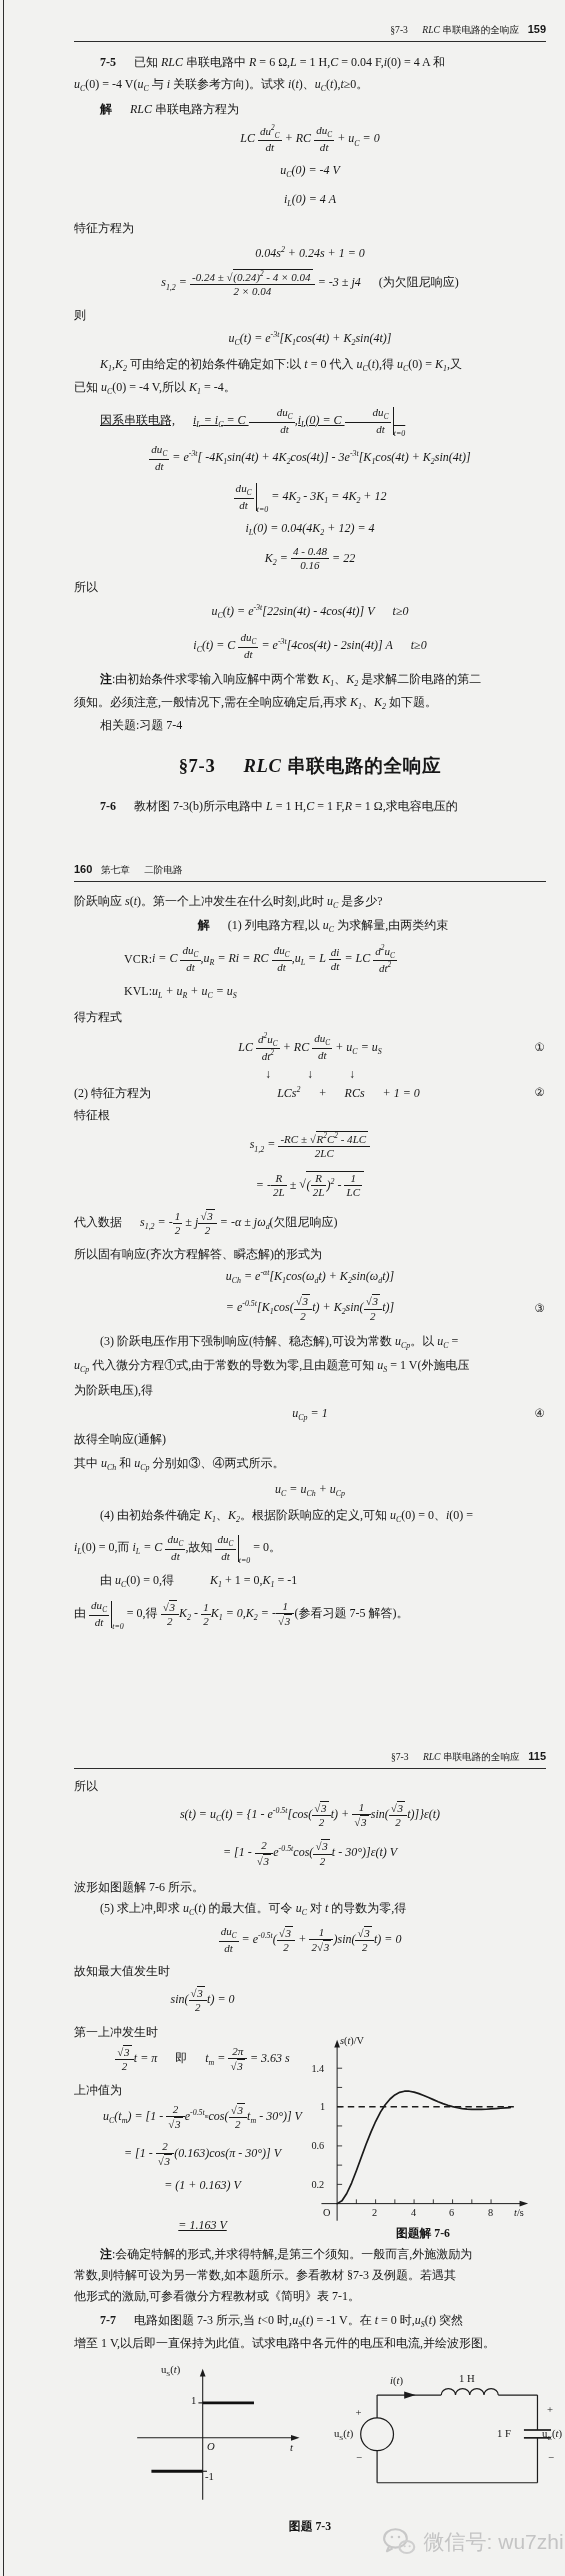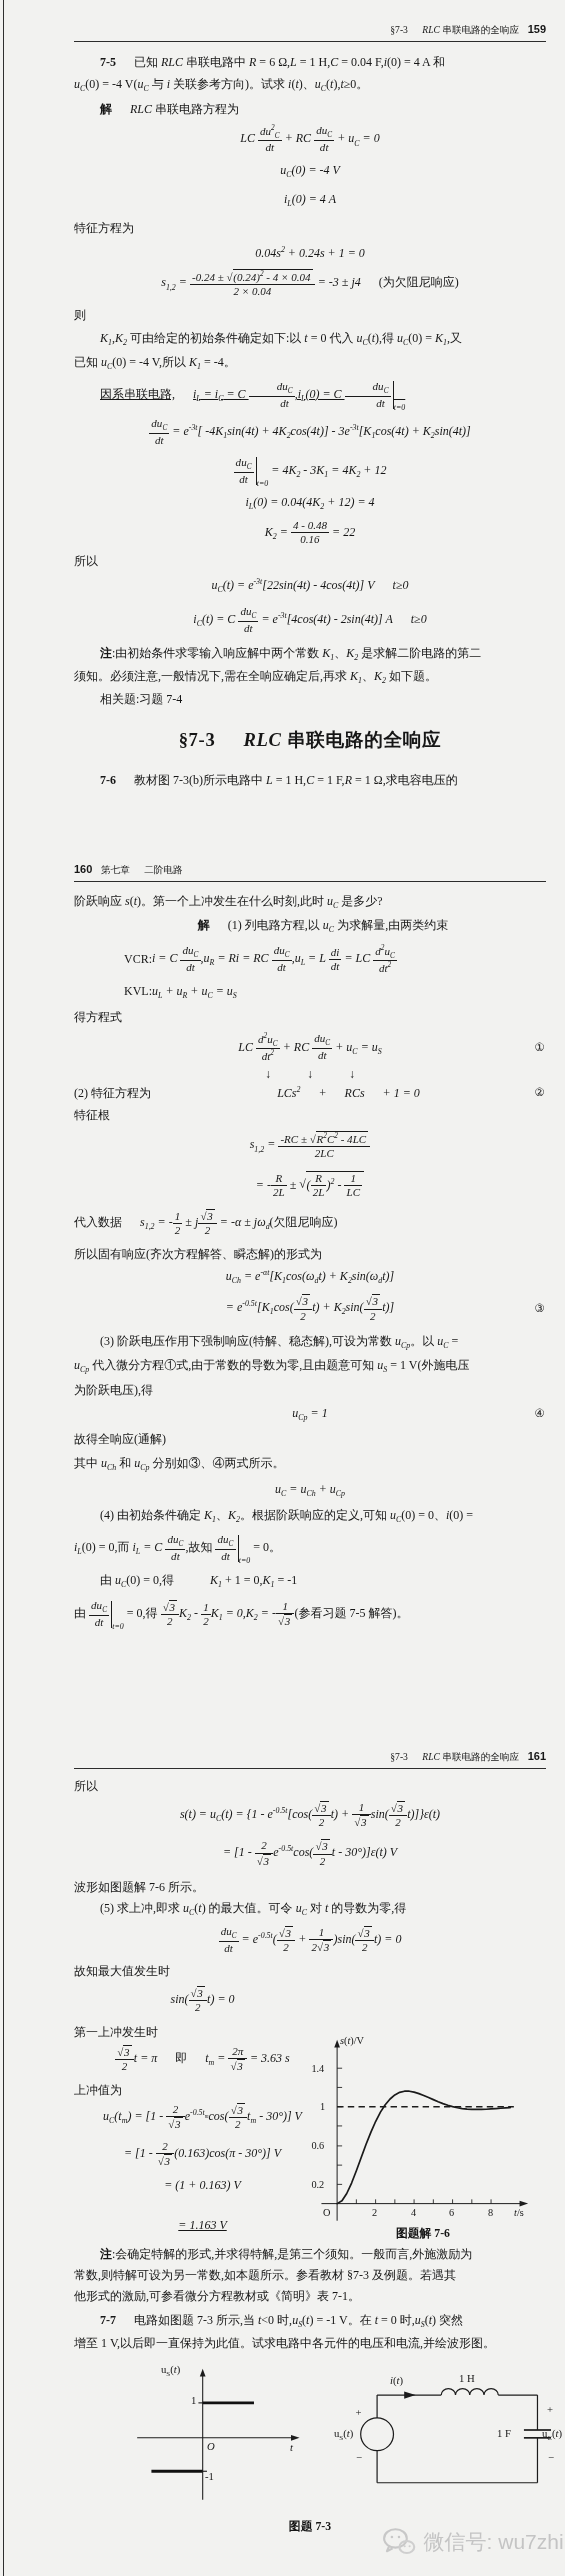--- a/index.html
+++ b/index.html
@@ -69,20 +69,23 @@
         <span class="eqbody">i<sub>L</sub>(0) = 4 A</span>
       </div>
       <div class="line" style="margin-top: 8.6px;">特征方程为</div>
       <div class="line eqrow" style="margin-top: 7.1px;">
         <span class="eqbody">0.04s<sup>2</sup> + 0.24s + 1 = 0</span>
       </div>
       <div class="line eqrow" style="margin-top: 7.1px;">
         <span class="eqbody">s<sub>1,2</sub> = <span class="fr"><span class="nu">-0.24 ± <span class="sq"><span class="sqs">√</span><span class="rad">(0.24)<sup>2</sup> - 4 × 0.04</span></span></span><span class="de">2 × 0.04</span></span> = -3 ± j4<span class="gap"></span><span class="up">(为欠阻尼响应)</span></span>
       </div>
       <div class="line" style="margin-top: 7.1px;">则</div>
+      <div class="line eqrow" style="margin-top: 5.7px;">
+        <span class="eqbody">u<sub>C</sub>(t) = e<sup>-3t</sup>[K<sub>1</sub>cos(4t) + K<sub>2</sub>sin(4t)]</span>
+      </div>
       <div class="ind line" style="margin-top: 5.7px;"><i>K<sub>1</sub></i>,<i>K<sub>2</sub></i> 可由给定的初始条件确定如下:以 <i>t</i> = 0 代入 <i>u<sub>C</sub></i>(<i>t</i>),得 <i>u<sub>C</sub></i>(0) = <i>K<sub>1</sub></i>,又</div>
       <div class="line" style="margin-top: 2.9px;">已知 <i>u<sub>C</sub></i>(0) = -4 V,所以 <i>K<sub>1</sub></i> = -4。</div>
       <div class="ind line" style="margin-top: 7.1px; text-decoration: underline;">因系串联电路,<span class="gap"></span><i>i<sub>L</sub> = i<sub>C</sub> = C <span class="fr"><span class="nu">du<sub>C</sub></span><span class="de">dt</span></span>,i<sub>L</sub>(0) = C <span class="fr"><span class="nu">du<sub>C</sub></span><span class="de">dt</span></span><span class="vbar"></span><sub>t=0</sub></i></div>
       <div class="line eqrow" style="margin-top: 7.1px;">
         <span class="eqbody"><span class="fr"><span class="nu">du<sub>C</sub></span><span class="de">dt</span></span> = e<sup>-3t</sup>[ -4K<sub>1</sub>sin(4t) + 4K<sub>2</sub>cos(4t)] - 3e<sup>-3t</sup>[K<sub>1</sub>cos(4t) + K<sub>2</sub>sin(4t)]</span>
       </div>
       <div class="line eqrow" style="margin-top: 8.6px;">
         <span class="eqbody"><span class="fr"><span class="nu">du<sub>C</sub></span><span class="de">dt</span></span><span class="vbar"></span><sub>t=0</sub> = 4K<sub>2</sub> - 3K<sub>1</sub> = 4K<sub>2</sub> + 12</span>
       </div>
       <div class="line eqrow" style="margin-top: 7.1px;">
@@ -160,21 +163,21 @@
       <div class="ind line" style="margin-top: 5.7px;">(4) 由初始条件确定 <i>K<sub>1</sub></i>、<i>K<sub>2</sub></i>。根据阶跃响应的定义,可知 <i>u<sub>C</sub></i>(0) = 0、<i>i</i>(0) =</div>
       <div class="line" style="margin-top: 7.1px;"><i>i<sub>L</sub></i>(0) = 0,而 <i>i<sub>L</sub> = C <span class="fr"><span class="nu">du<sub>C</sub></span><span class="de">dt</span></span></i>,故知 <i><span class="fr"><span class="nu">du<sub>C</sub></span><span class="de">dt</span></span><span class="vbar"></span><sub>t=0</sub></i> = 0。</div>
       <div class="ind line" style="margin-top: 7.1px;">由 <i>u<sub>C</sub></i>(0) = 0,得<span class="gap"></span><span class="gap"></span><i>K<sub>1</sub></i> + 1 = 0,<i>K<sub>1</sub></i> = -1</div>
       <div class="line" style="margin-top: 8.6px;">由 <i><span class="fr"><span class="nu">du<sub>C</sub></span><span class="de">dt</span></span><span class="vbar"></span><sub>t=0</sub></i> = 0,得 <i><span class="fr"><span class="nu"><span class="sq"><span class="sqs">√</span><span class="rad">3</span></span></span><span class="de">2</span></span>K<sub>2</sub> - <span class="fr"><span class="nu">1</span><span class="de">2</span></span>K<sub>1</sub> = 0,K<sub>2</sub> = -<span class="fr"><span class="nu">1</span><span class="de"><span class="sq"><span class="sqs">√</span><span class="rad">3</span></span></span></span></i>(参看习题 7-5 解答)。</div>
     </div>
 </section>
 
 <section class="page" style="top:1750px;height:826px">
   <header class="phdr right">
     <span>§7-3<span class="gap"></span><i>RLC</i> 串联电路的全响应</span>
-    <span class="pno">161</span>
+    <span class="pno">115</span>
   </header>
   <div class="content">
       <div class="line" style="margin-top: 8.6px;">所以</div>
       <div class="line eqrow" style="margin-top: 5.7px;">
         <span class="eqbody">s(t) = u<sub>C</sub>(t) = {1 - e<sup>-0.5t</sup>[cos(<span class="fr"><span class="nu"><span class="sq"><span class="sqs">√</span><span class="rad">3</span></span></span><span class="de">2</span></span>t) + <span class="fr"><span class="nu">1</span><span class="de"><span class="sq"><span class="sqs">√</span><span class="rad">3</span></span></span></span>sin(<span class="fr"><span class="nu"><span class="sq"><span class="sqs">√</span><span class="rad">3</span></span></span><span class="de">2</span></span>t)]}ε(t)</span>
       </div>
       <div class="line eqrow" style="margin-top: 10px;">
         <span class="eqbody">= [1 - <span class="fr"><span class="nu">2</span><span class="de"><span class="sq"><span class="sqs">√</span><span class="rad">3</span></span></span></span>e<sup>-0.5t</sup>cos(<span class="fr"><span class="nu"><span class="sq"><span class="sqs">√</span><span class="rad">3</span></span></span><span class="de">2</span></span>t - 30°)]ε(t) V</span>
       </div>
       <div class="line" style="margin-top: 10px;">波形如图题解 7-6 所示。</div>

